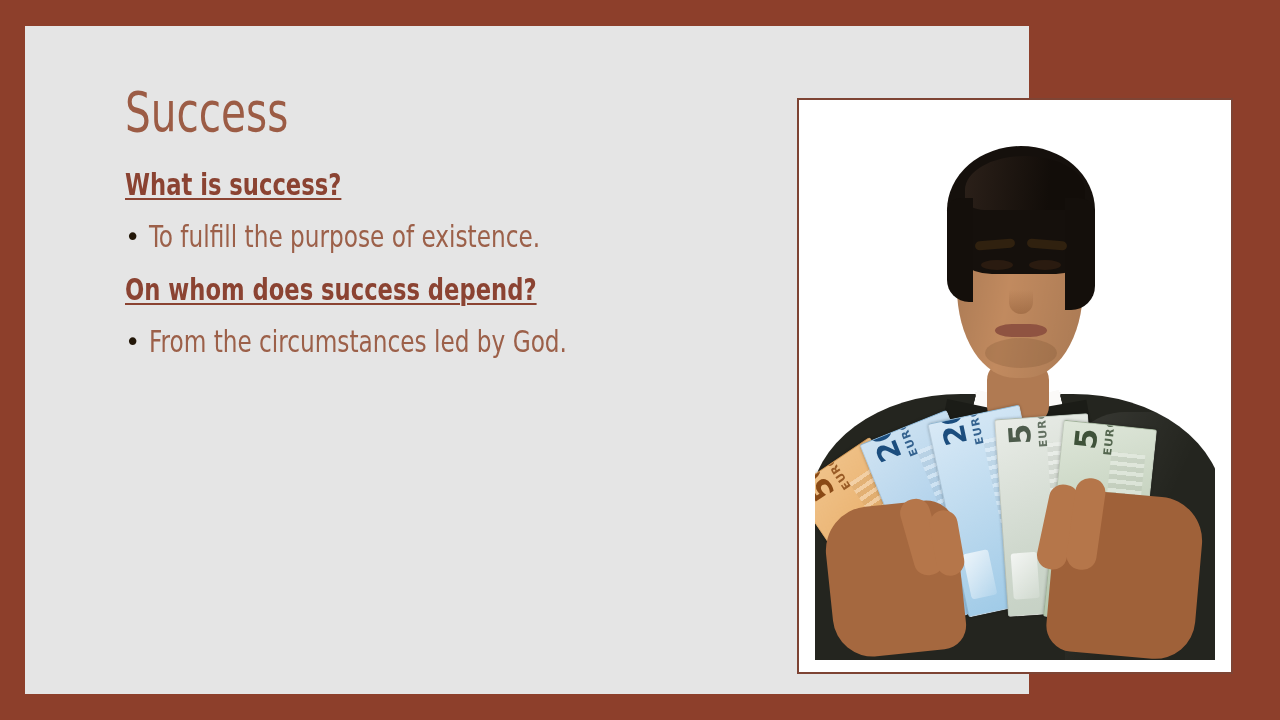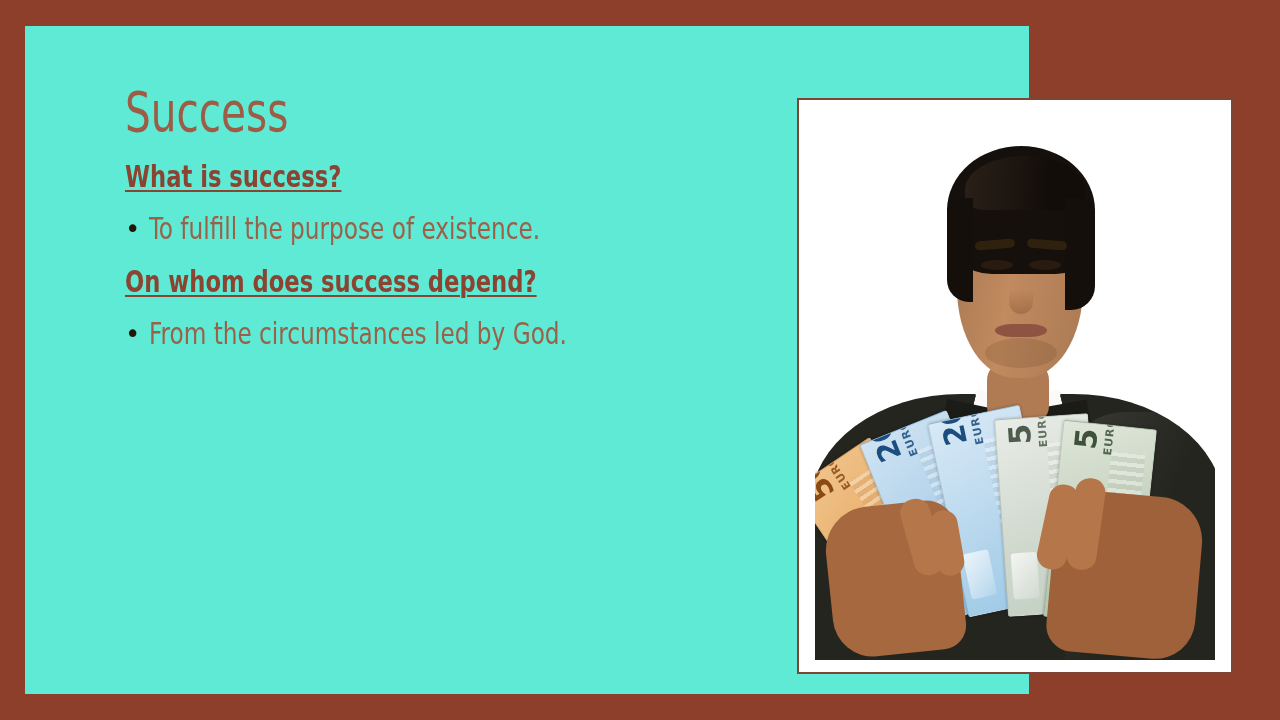--- a/index.html
+++ b/index.html
@@ -21,21 +21,21 @@
     height: 720px;
     background: #8D3F2B;
     box-sizing: border-box;
   }
   .slide-inner {
     position: absolute;
     left: 25px;
     top: 26px;
     width: 1004px;
     height: 668px;
-    background: #5eead4;
+    background: #e5e5e5;
   }
 
   
   .content {
     position: absolute;
     left: 100px;
     top: 55px;
     width: 620px;
   }
 
@@ -46,21 +46,21 @@
     font-weight: 400;
     color: #9C5C45;
     letter-spacing: 0px;
     margin: 0;
     transform: scaleX(0.82);
     transform-origin: left center;
     white-space: nowrap;
   }
 
   .body-block {
-    margin-top: 10px;
+    margin-top: 18px;
   }
 
   .sub-head {
     font-family: "DejaVu Sans Condensed", "Liberation Sans Narrow", "Liberation Sans", sans-serif;
     font-size: 30px;
     line-height: 47px;
     font-weight: 700;
     color: #8B4332;
     text-decoration: underline;
     text-underline-offset: 3px;

